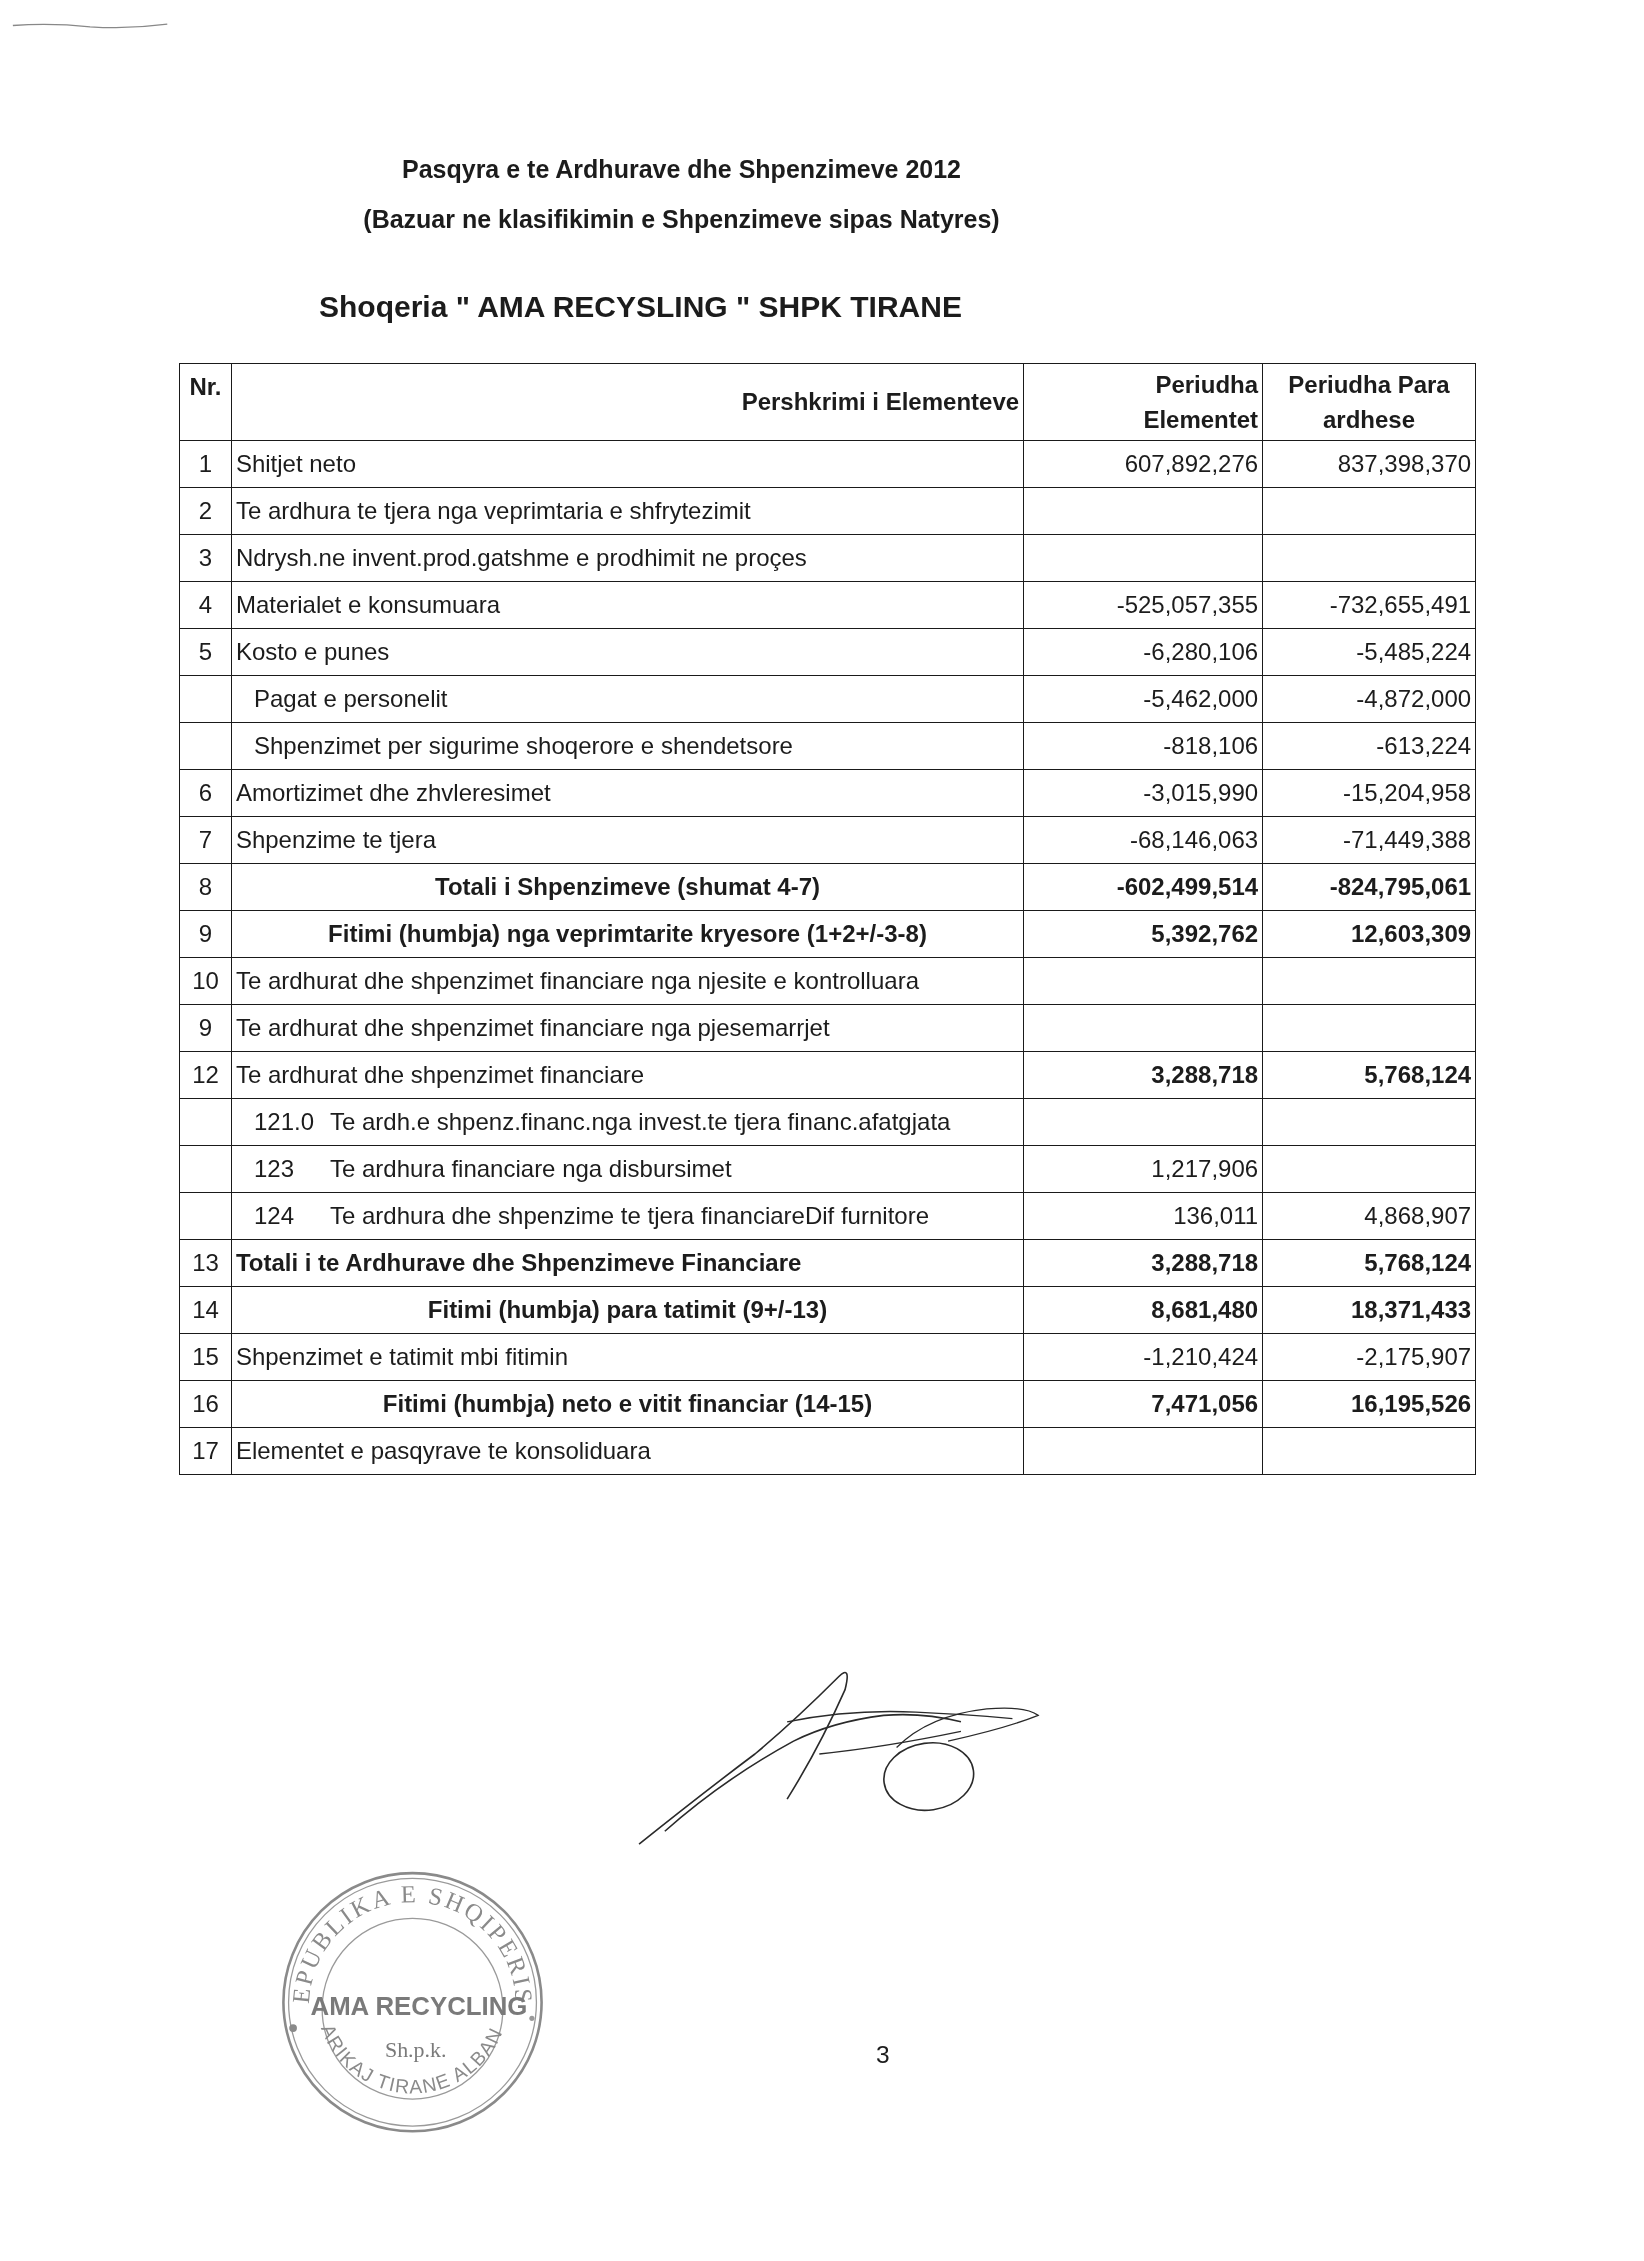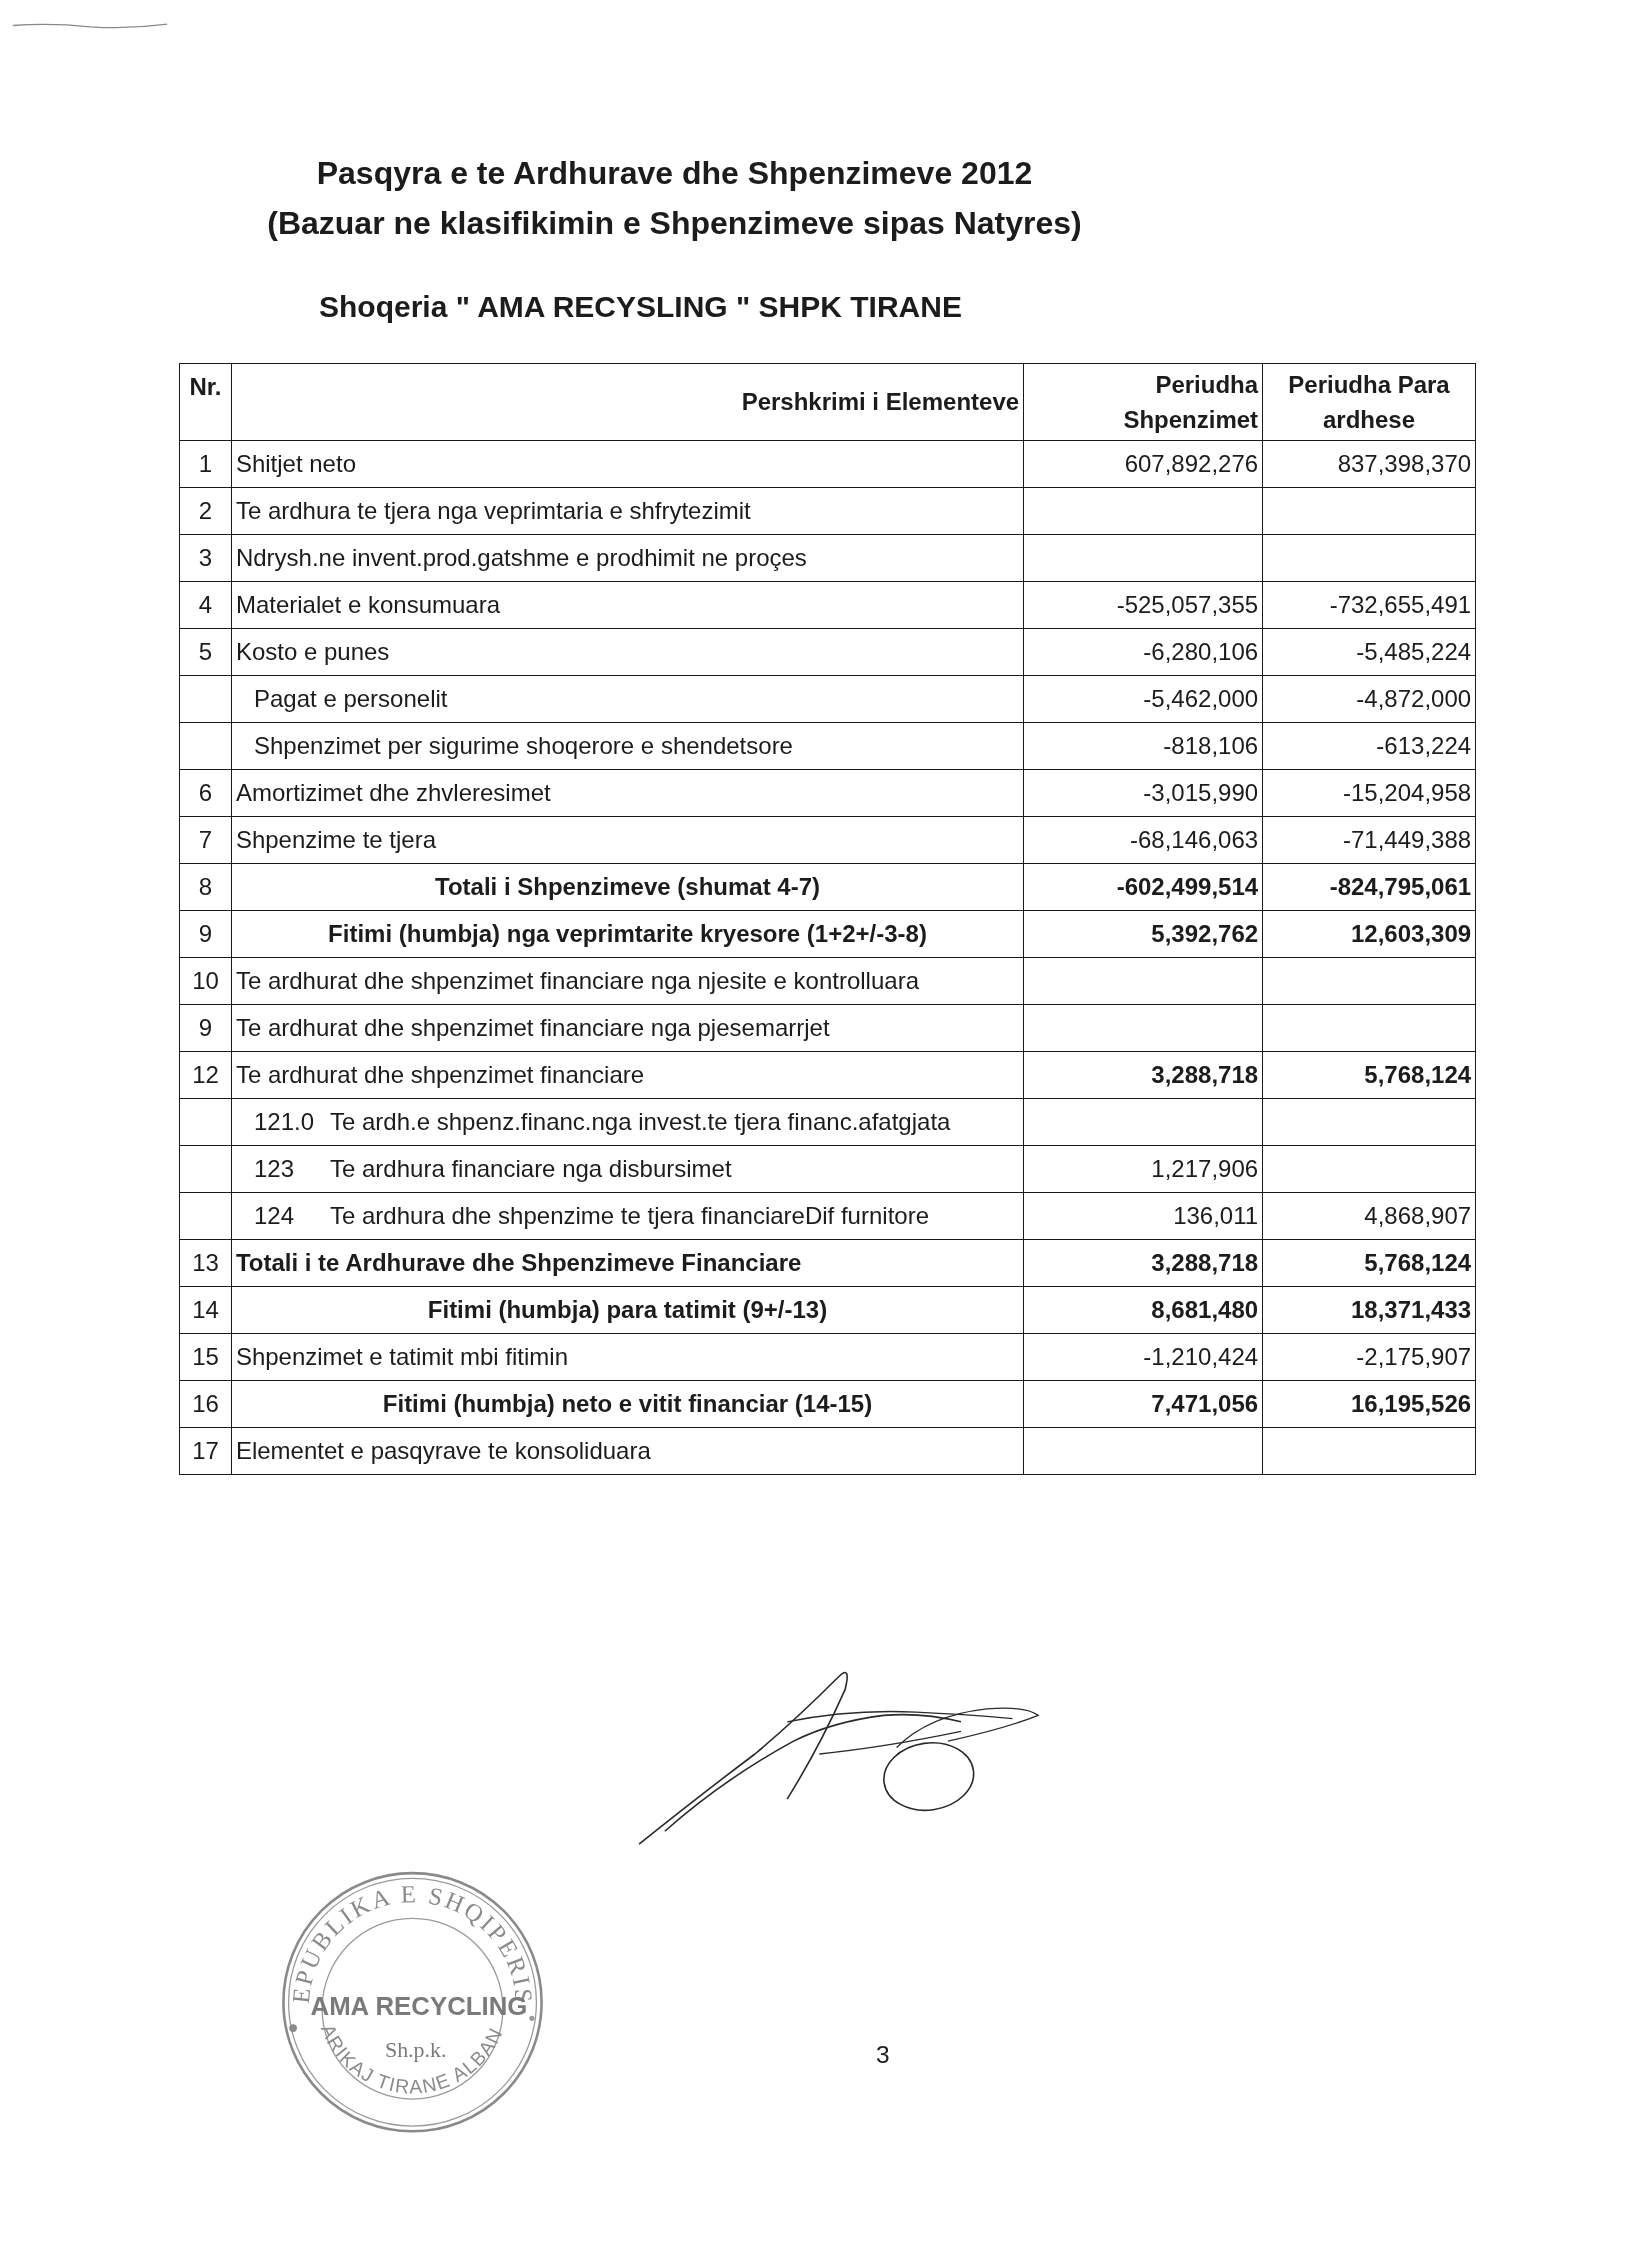--- a/index.html
+++ b/index.html
@@ -1,18 +1,18 @@
 <!DOCTYPE html>
 <html style="font-size:10.3px"><head>
 <meta charset="utf-8">
 <style>
   html, body { margin: 0; padding: 0; background: #ffffff; }
   body { width: 1645px; height: 2261px; position: relative; overflow: hidden; font-family: "Liberation Sans", "DejaVu Sans", sans-serif; color: #1c1c1c; }
   .scan-mark { position: absolute; left: 0; top: 19.3px; width: 193px; height: 13px; }
-  .title { position: absolute; left: 0; width: 1349px; text-align: center; font-weight: bold; font-size: 32px; letter-spacing: 0px; }
+  .title { position: absolute; left: 0; width: 1349px; text-align: center; font-weight: bold; font-size: 25px; letter-spacing: 0px; padding-left: 7px; }
   .t1 { top: 155px; }
   .t2 { top: 205px; }
   .company { position: absolute; left: 319px; top: 290px; font-weight: bold; font-size: 30px; }
   table.stmt { position: absolute; left: 179px; top: 363px; width: 1296px; border-collapse: collapse; table-layout: fixed; padding-left: 20px; }
   table.stmt td, table.stmt th { border: 1.9px solid #1a1a1a; padding: 0 3.9px; font-size: 24px; height: 46px; vertical-align: middle; overflow: hidden; white-space: nowrap; }
   table.stmt th { font-weight: bold; height: 67px; }
   col.c-nr { width: 52px; }
   col.c-desc { width: 792px; }
   col.c-cur { width: 239px; }
   col.c-prev { width: 213px; }
@@ -46,21 +46,21 @@
       <col class="c-desc">
       <col class="c-cur">
       <col class="c-prev">
   </colgroup>
   <thead>
     <tr>
       <th class="nr" style="vertical-align:top;padding-top:9px;">Nr.</th>
       <th class="hdr-desc">Pershkrimi i Elementeve</th>
       <th class="hdr-cur">
         <div>Periudha</div>
-        <div>Shpenzimet</div>
+        <div>Elementet</div>
       </th>
       <th class="hdr-prev">
         <div>Periudha  Para</div>
         <div>ardhese</div>
       </th>
     </tr>
   </thead>
   <tbody id="rows">
       <tr>
         <td class="nr">1</td>

